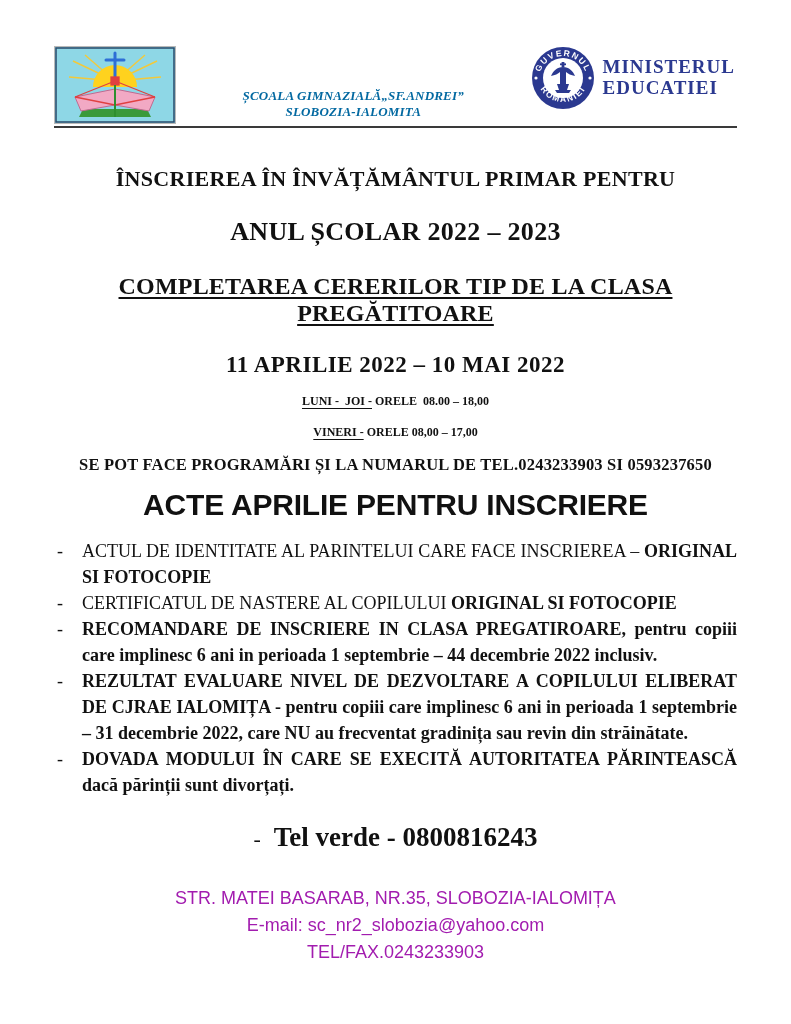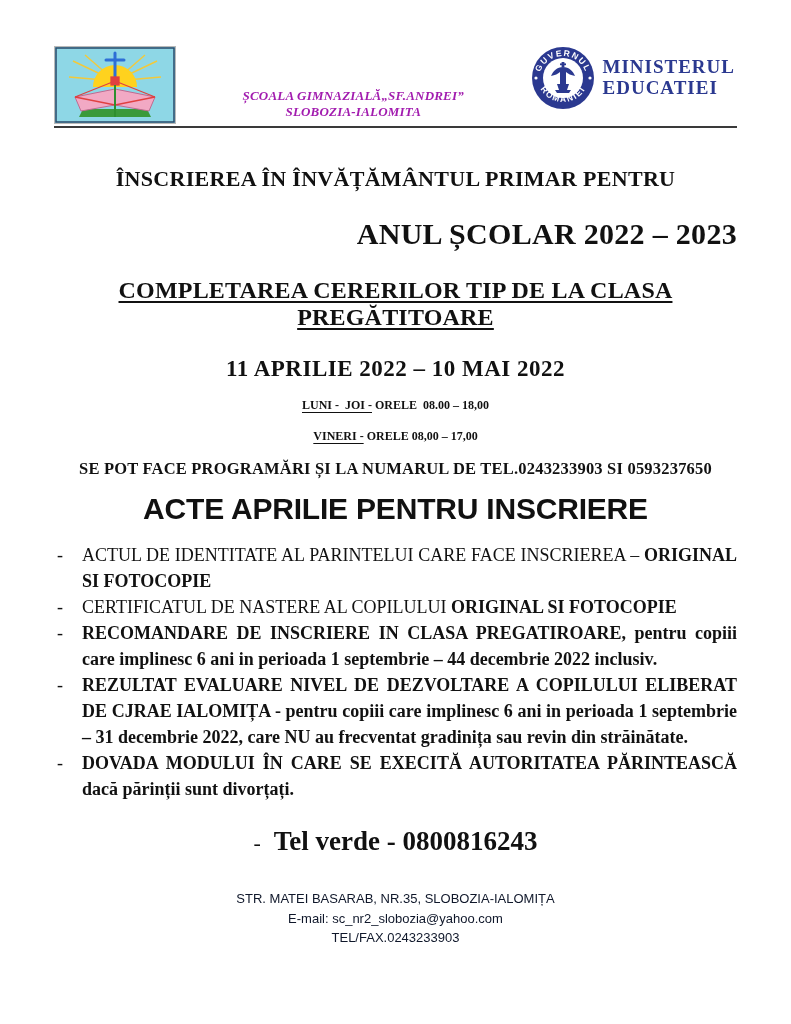--- a/index.html
+++ b/index.html
@@ -3,49 +3,49 @@
 <meta charset="utf-8">
 <style>
   * { margin:0; padding:0; box-sizing:border-box; }
   body { background:#fff; font-family:"Liberation Serif", serif; color:#111; }
   .page { width:791px; height:1024px; background:#fff; padding:46px 50px 0 50px; overflow:hidden; }
 
   
   .hdr { display:flex; align-items:flex-start; border-bottom:2px solid #3a3a3a; padding-bottom:2px; min-height:82px; margin:0 4px; }
   .school-logo-wrap { width:122px; height:78px; border:1px solid #b9b9b9; background:#8ed7e6; flex:0 0 auto; }
   .hdr-center { flex:1; text-align:center; align-self:flex-end; padding-bottom:4px; }
-  .school-name { font-style:italic; font-weight:bold; font-size:13px; line-height:1.25; color:#a21caf; letter-spacing:.2px; }
+  .school-name { font-style:italic; font-weight:bold; font-size:13px; line-height:1.25; color:#0369a1; letter-spacing:.2px; }
   .ministry { display:flex; align-items:center; gap:8px; flex:0 0 auto; margin-right:2px; }
   .ministry-text { font-weight:bold; font-size:19px; line-height:1.1; color:#2b3990; letter-spacing:1px; font-family:"Liberation Serif", serif; }
 
   
   main { margin:0 4px; }
   .t1 { text-align:center; font-weight:bold; font-size:22px; margin-top:38px; letter-spacing:.3px; }
-  .t2 { text-align:right; font-weight:bold; font-size:30px; margin-top:25px; letter-spacing:.3px; }
+  .t2 { text-align:center; font-weight:bold; font-size:26px; margin-top:25px; letter-spacing:.3px; }
   .t3 { text-align:center; font-weight:bold; font-size:24px; margin-top:26px; text-decoration:underline; text-decoration-thickness:2px; text-underline-offset:3px; letter-spacing:.2px; }
   .date-range { text-align:center; font-weight:bold; font-size:23px; margin-top:25px; letter-spacing:.5px; }
   .sched { text-align:center; font-weight:bold; font-size:12px; margin-top:16px; white-space:pre-wrap; }
   .sched u { text-underline-offset:3px; }
   .phone-note { text-align:center; font-weight:bold; font-size:16.5px; margin-top:15px; letter-spacing:.2px; }
   .acte { text-align:center; font-weight:bold; font-size:30px; margin-top:13px; font-family:"Liberation Sans", sans-serif; letter-spacing:-.2px; }
 
   
   ul.reqs { list-style:none; margin-top:16px; }
   ul.reqs li { position:relative; padding-left:28px; text-align:justify; font-size:18px; line-height:26px; }
   ul.reqs li .dash { position:absolute; left:3px; font-weight:normal; }
   ul.reqs li b { font-weight:bold; }
 
   
   .telverde { text-align:center; font-weight:bold; font-size:27px; margin-top:24px; white-space:pre-wrap; }
   .telverde .tv-dash { font-size:22px; font-weight:normal; }
 
   
   footer { text-align:center; margin-top:22px; font-family:"Liberation Sans", sans-serif; }
   .f-sep { font-size:13px; color:#555; line-height:10px; letter-spacing:0; white-space:nowrap; overflow:hidden; }
-  .f-line { font-size:13px; color:#0f172a; line-height:1.5; }
+  .f-line { font-size:18px; color:#a21caf; line-height:1.5; }
 </style>
 </head>
 <body>
 
 <div class="page">
 
   <header class="hdr">
     <div class="school-logo-wrap">
       <svg width="120" height="76" viewBox="0 0 120 76">
         <rect x="1" y="1" width="118" height="74" fill="#8ed7e6" stroke="#2a4a6a" stroke-width="1.5"></rect>

